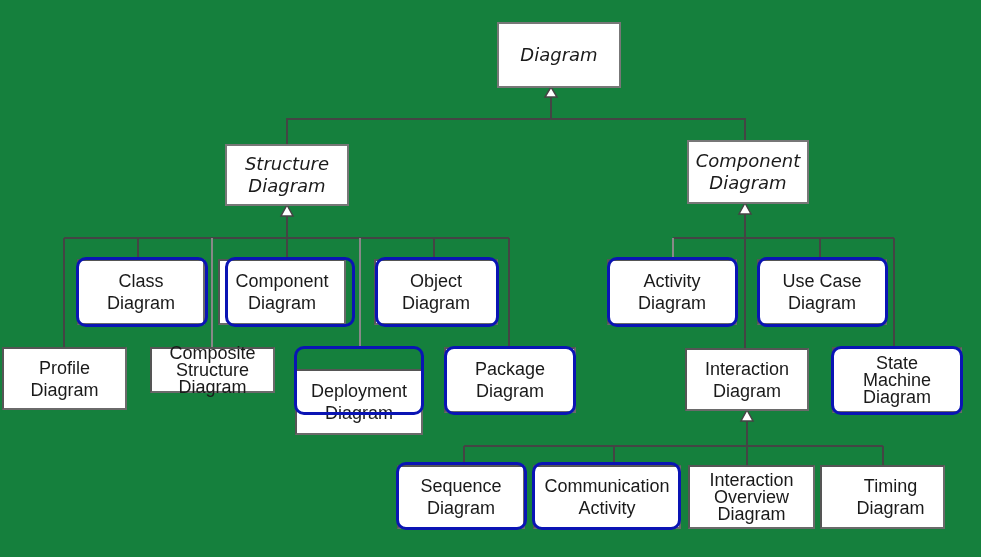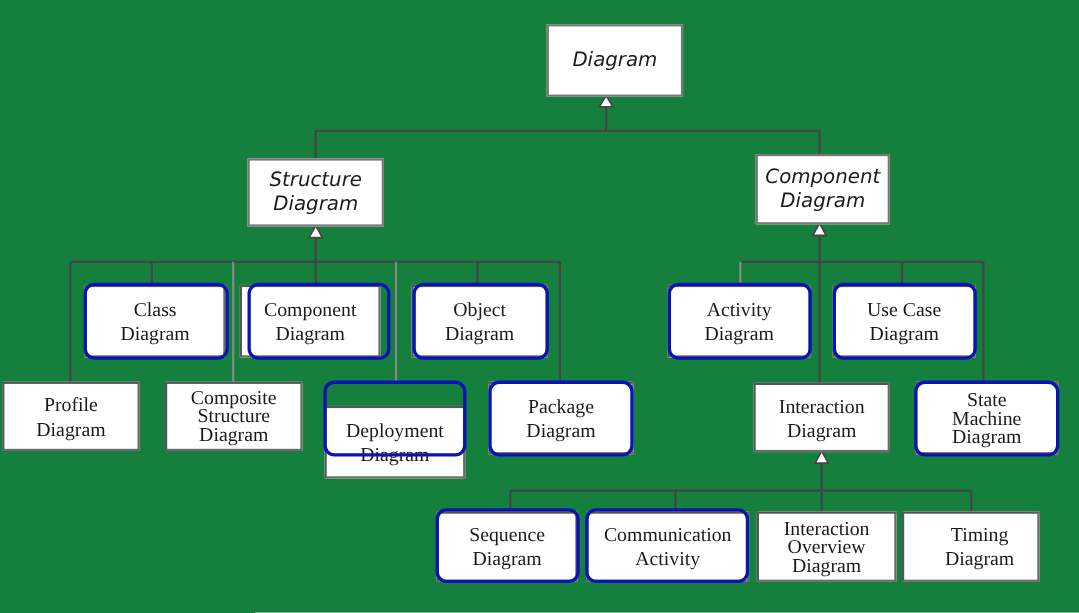--- a/index.html
+++ b/index.html
@@ -3,21 +3,21 @@
 <meta charset="utf-8">
 <style>
   html, body { margin: 0; padding: 0; background: #ffffff; }
   #canvas { position: relative; width: 981px; height: 557px; overflow: hidden; background: #15803d; }
   #wires { position: absolute; left: 0; top: 0; width: 981px; height: 557px; }
   .node {
     position: absolute; box-sizing: border-box;
     border: 2px solid #555; border-right-color: #6a6a6a; border-bottom-color: #6a6a6a;
     background: #fff; display: flex; align-items: center; justify-content: center;
     text-align: center; color: #1a1a1a;
-    font-family: Liberation Serif, serif; font-size: 18px; line-height: 22px;
+    font-family: Liberation Sans, sans-serif; font-size: 18px; line-height: 22px;
     white-space: pre-line;
   }
   .node.abstract { font-style: italic; font-family: "DejaVu Sans", sans-serif; border-color: #777; }
   .node.tight { line-height: 17px; }
   .hl {
     position: absolute; box-sizing: border-box;
     border: 3px solid #0a14b4; border-radius: 10px; pointer-events: none;
   }
 </style>
 </head>
@@ -75,21 +75,21 @@
 Diagram</div>
   <div class="hl" style="left: 225px; top: 257px; width: 130px; height: 70px; border-color: rgb(10, 20, 180);"></div>
 
   <div class="node" style="left:374px;top:259px;width:124px;height:66px;">Object
 Diagram</div>
   <div class="hl" style="left: 375px; top: 257px; width: 124px; height: 70px; border-color: rgb(10, 20, 180);"></div>
 
   <div class="node" style="left:2px;top:347px;width:125px;height:63px;">Profile
 Diagram</div>
 
-  <div class="node tight" style="left:150px;top:347px;width:125px;height:63px;">Composite
+  <div class="node tight" style="left:150px;top:347px;width:125px;height:46px;">Composite
 Structure
 Diagram</div>
 
   <div class="node" style="left:295px;top:347px;width:128px;height:66px;margin-top:22px;">Deployment
 Diagram</div>
   <div class="hl" style="left: 294px; top: 346px; width: 130px; height: 69px; border-color: rgb(10, 20, 180);"></div>
 
   <div class="node" style="left:444px;top:347px;width:132px;height:66px;">Package
 Diagram</div>
   <div class="hl" style="left: 444px; top: 346px; width: 132px; height: 69px; border-color: rgb(10, 20, 180);"></div>

